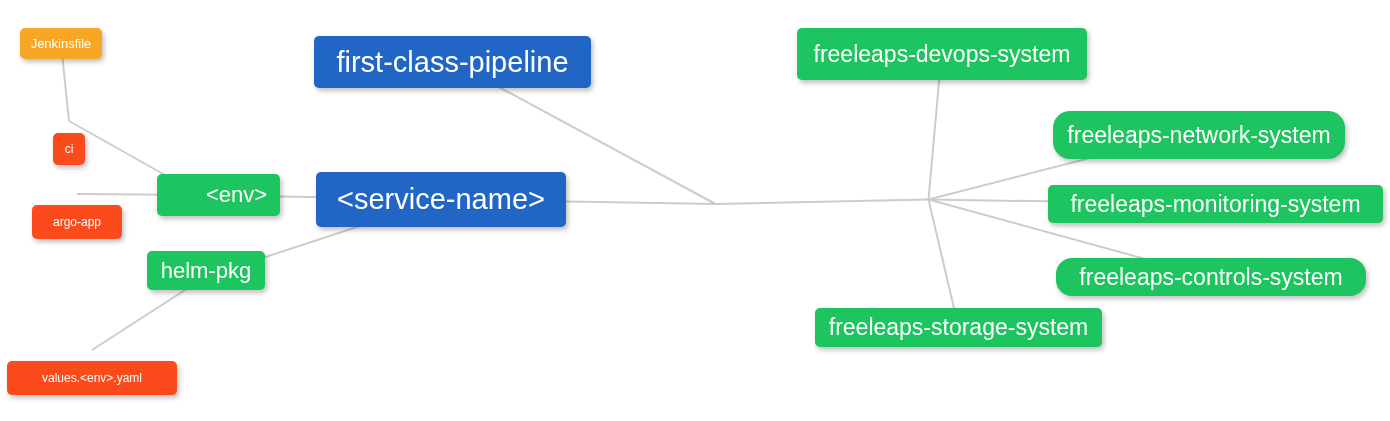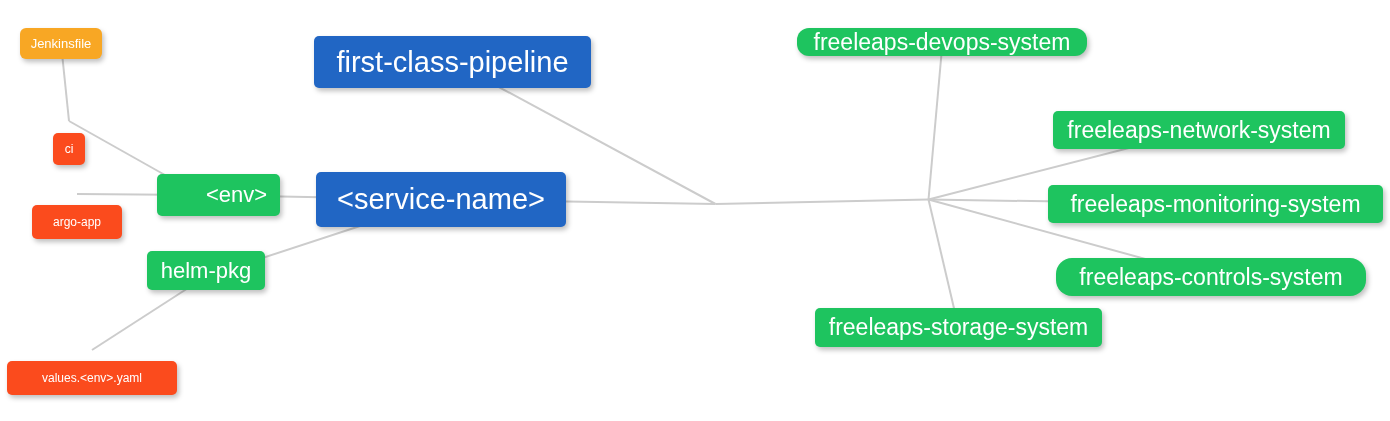--- a/index.html
+++ b/index.html
@@ -35,21 +35,21 @@
     border-radius: 5px;
     box-shadow: 2px 3px 5px rgba(0,0,0,0.25);
     white-space: nowrap;
     cursor: default;
     line-height: 1;
   }
   .blue   { background: var(--blue, #2166c4); }
   .greenl { background: var(--green, #1ec45f); }
   .greenr { background: var(--green, #1ec45f); }
   .red    { background: var(--red, #fb4b1d); }
-  .orange { background: var(--orange, #f8a724); border-radius: 6px; }
+  .orange { background: var(--orange, #f8a724); }
   .dark   { background: var(--dark, #3b3838); }
 
   .f-xs { font-size: 13px; }
   .f-sm { font-size: 12px; margin-top: 28px; }
   .f-gl { font-size: 22px; }
   .f-gr { font-size: 23px; }
   .f-lg { font-size: 29px; }
   .f-xl { font-size: 36px; }
 </style>
 </head>
@@ -85,23 +85,23 @@
   <div class="node greenl f-gl" style="left:147px; top:251px; width:118px; height:39px;">helm-pkg</div>
 
   <div class="node red f-sm" style="left:7px;   top:333px; width:170px; height:34px;">values.&lt;env&gt;.yaml</div>
 
   <div class="node blue f-lg" style="left:314px; top:36px;  width:277px; height:52px;">first-class-pipeline</div>
 
   <div class="node blue f-lg" style="left:316px; top:172px; width:250px; height:55px;">&lt;service-name&gt;</div>
 
 
 
-  <div class="node greenr f-gr" style="left:797px;  top:28px;  width:290px; height:28px;border-radius:12px;">freeleaps-devops-system</div>
+  <div class="node greenr f-gr" style="left:797px;  top:28px;  width:290px; height:52px;">freeleaps-devops-system</div>
 
-  <div class="node greenr f-gr" style="left:1053px; top:111px; width:292px; height:38px;">freeleaps-network-system</div>
+  <div class="node greenr f-gr" style="left:1053px; top:111px; width:292px; height:48px;border-radius:17px;">freeleaps-network-system</div>
 
   <div class="node greenr f-gr" style="left:1048px; top:185px; width:335px; height:38px;">freeleaps-monitoring-system</div>
 
   <div class="node greenr f-gr" style="left:1056px; top:258px; width:310px; height:38px;border-radius:16px;">freeleaps-controls-system</div>
 
   <div class="node greenr f-gr" style="left:815px;  top:308px; width:287px; height:39px;">freeleaps-storage-system</div>
 
 </div>
 
 </body></html>

